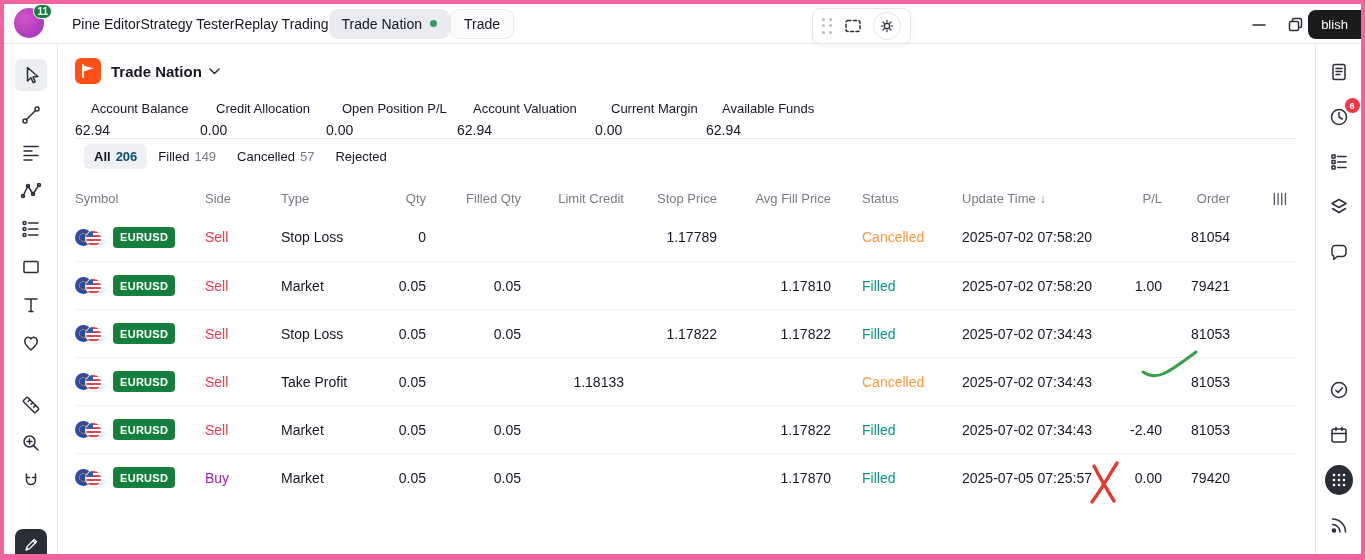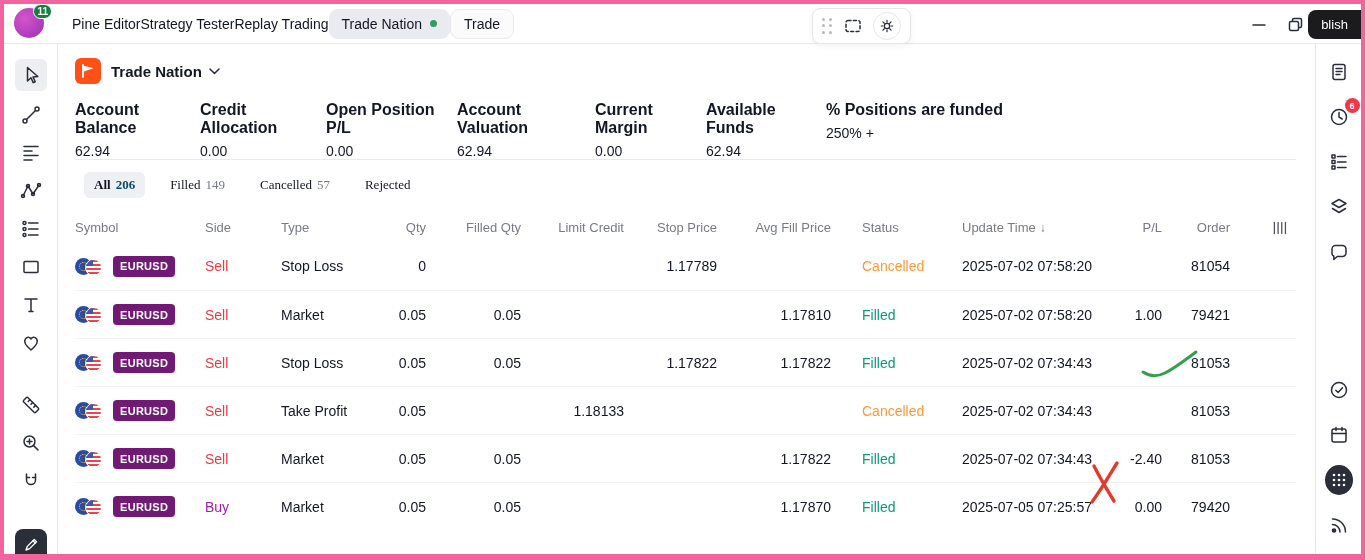--- a/index.html
+++ b/index.html
@@ -45,28 +45,28 @@
   .main { position:absolute; left:54px; top:40px; width:1261px; bottom:0; background:#fff; overflow:hidden; }
   .broker-row { display:flex; align-items:center; margin:13px 0 0 17px; height:28px; }
   .broker-logo { width:26px; height:26px; border-radius:6px; background:#ff5117; display:flex; align-items:center; justify-content:center; flex:0 0 auto; }
   .broker-name { font-size:15px; font-weight:700; margin-left:10px; }
   .chev { margin-left:7px; display:flex; align-items:center; }
   .account-label { margin-left:18px; font-size:14px; }
   .stats-row { display:flex; margin:16px 0 0 17px; }
   .stat { flex:0 0 auto; }
   .stat:nth-child(1){width:125px;} .stat:nth-child(2){width:126px;} .stat:nth-child(3){width:131px;}
   .stat:nth-child(4){width:138px;} .stat:nth-child(5){width:111px;} .stat:nth-child(6){width:120px;}
-  .stat-label { font-size:16px; font-weight:700; }
+  .stat-label { font-size:13px; font-weight:400;margin-left:16px; }
   .stat-value { font-size:14px; margin-top:6px; }
   .panel-tabs { display:flex; gap:26px; margin:20px 0 0 17px; font-size:14px; }
   .ptab { padding-bottom:10px; position:relative; cursor:pointer; white-space:nowrap; }
   .ptab.active { font-weight:700; }
   .ptab.active::after { content:''; position:absolute; left:0; right:0; bottom:0; height:3px; background:#131722; border-radius:2px; }
   .tabs-rule { height:1px; width:1221px; margin-left:17px; background:#e8eaee; }
-  .filters { display:flex; align-items:center; gap:15px; margin:12px 0 0 26px; font-size:13px; height:26px;font-family:Liberation Serif, serif; }
+  .filters { display:flex; align-items:center; gap:1px; margin:4px 0 0 26px; font-size:13px; height:26px; }
   .filter { padding:5px 10px; border-radius:6px; display:flex; gap:5px; cursor:pointer; color:#131722; }
   .filter.active { background:#eef0f3; font-weight:700; }
   .filter .count { color:#787b86; }
   .filter.active .count { color:#0c4a6e; font-weight:700; }
 
   
   .ttable { margin:15px 0 0 17px; width:1221px; --cols:130px 76px 106px 39px 95px 103px 93px 114px 131px 131px 69px 68px 1fr; }
   .thead { display:grid; grid-template-columns:var(--cols); height:29px; align-items:center; color:#787b86; font-size:13px; }
   .trow { display:grid; grid-template-columns:var(--cols); height:48px; align-items:center; font-size:14px; cursor:pointer; }
   .trow + .trow { border-top:1px solid #f0f2f5; }
@@ -76,21 +76,21 @@
   .sym { display:flex; align-items:center; }
   .sort-arrow { margin-left:4px; color:#787b86; font-size:12px; }
   .colset { justify-self:end; margin-right:8px; display:flex; cursor:pointer; }
   .c-sell { color:#f23645; } .c-buy { color:#a21caf; }
   .c-filled { color:#089981; } .c-cancelled { color:#ff9839; }
   .flag-pair { position:relative; width:29px; height:21px; flex:0 0 auto; }
   .flag-eu { position:absolute; left:0; top:2px; width:17px; height:17px; border-radius:50%; background:#2b4ba1; }
   .flag-eu::after { content:''; position:absolute; inset:4px; border-radius:50%; border:1px dotted #f5c518; }
   .flag-us { position:absolute; left:10px; top:3px; width:17px; height:17px; border-radius:50%; border:1.5px solid #fff; background:repeating-linear-gradient(180deg,#e8444d 0 2px,#fff 2px 4px); overflow:hidden; }
   .flag-us::after { content:''; position:absolute; left:0; top:0; width:7px; height:6px; background:#3b5aa5; }
-  .sym-badge { display:inline-flex; align-items:center; justify-content:center; min-width:55px; height:21px; background:#701a75; color:#fff; font-size:11px; font-weight:700; border-radius:4px; letter-spacing:.3px; margin-left:9px; padding:1px 7px; }
+  .sym-badge { display:inline-flex; align-items:center; justify-content:center; min-width:55px; height:21px; background:#15803d; color:#fff; font-size:11px; font-weight:700; border-radius:4px; letter-spacing:.3px; margin-left:9px; padding:1px 7px; }
 
   .annot { position:absolute; left:0; top:0; width:1357px; height:550px; z-index:40; pointer-events:none; }
 </style>
 </head>
 <body>
 
 <div class="screen">
 
   <div class="topbar">
     <div class="avatar-wrap">
@@ -366,24 +366,20 @@
         <div class="stat-label">Account Valuation</div>
         <div class="stat-value">62.94</div>
       </div>
       <div class="stat">
         <div class="stat-label">Current Margin</div>
         <div class="stat-value">0.00</div>
       </div>
       <div class="stat">
         <div class="stat-label">Available Funds</div>
         <div class="stat-value">62.94</div>
-      </div>
-      <div class="stat">
-        <div class="stat-label">% Positions are funded</div>
-        <div class="stat-value">250% +</div>
       </div>
     </div>
 
     <div class="tabs-rule"></div>
 
     <div class="filters">
       <div class="filter active">
         <span>All</span>
           <span class="count">206</span>
       </div>

